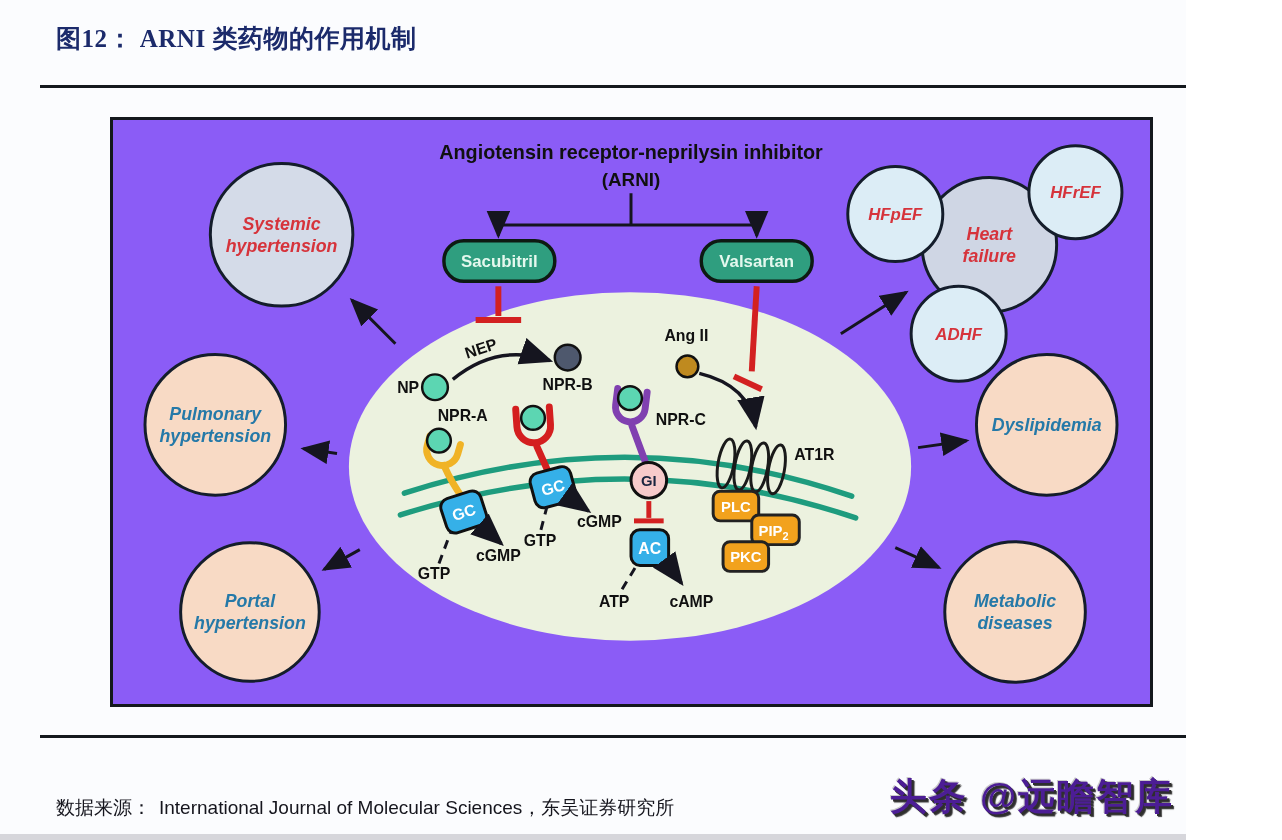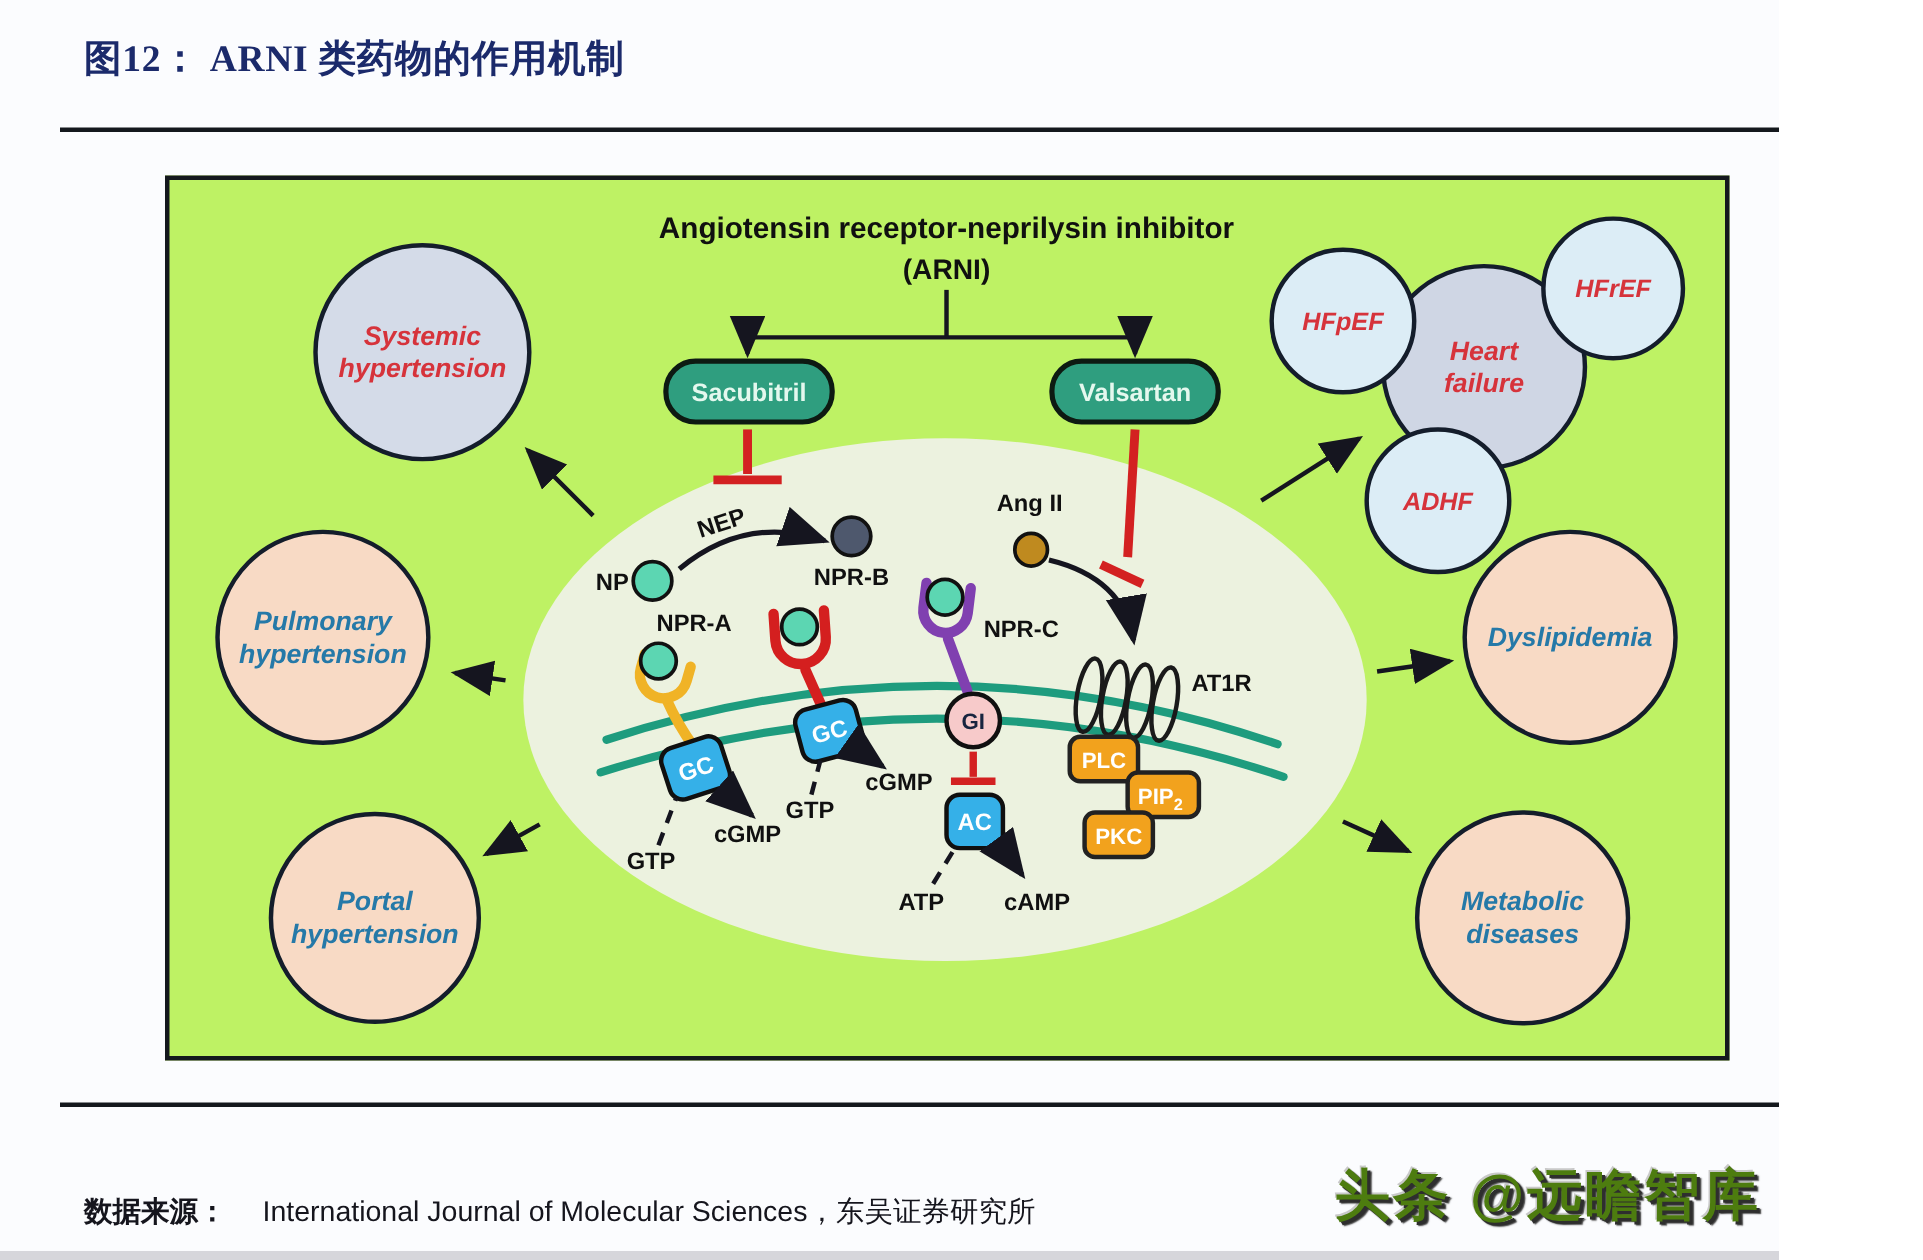--- a/index.html
+++ b/index.html
@@ -4,25 +4,25 @@
 <style>
   html,body{margin:0;padding:0;background:#ffffff;}
   .page{position:relative;width:1186px;height:840px;background:#fbfcfe;overflow:hidden;
         font-family:"Liberation Sans",sans-serif;}
   .fig-title{position:absolute;left:56px;top:22px;margin:0;font-family:"Liberation Serif",serif;
         font-size:25px;font-weight:bold;color:#1b2a6b;letter-spacing:.5px;}
   .rule{position:absolute;background:#14181d;height:3px;}
   .rule-top{left:40px;top:85px;width:1205px;}
   .rule-mid{left:40px;top:735px;width:1182px;}
   .figure-box{position:absolute;left:110px;top:117px;width:1043px;height:590px;
-        border:3px solid #14181d;background:#bef264;box-sizing:border-box;}
+        border:3px solid #14181d;background:#8b5cf6;box-sizing:border-box;}
   .figure-box svg{display:block;width:100%;height:100%;}
   .source-row{position:absolute;left:56px;top:795px;font-size:19px;color:#15151d;white-space:nowrap;}
-  .source-prefix{font-weight:bold;margin-right:24px;}
-  .watermark{position:absolute;right:12px;top:772px;font-size:37px;font-weight:800;color:#4d7c0f;
+  .source-prefix{font-weight:normal;margin-right:8px;}
+  .watermark{position:absolute;right:12px;top:772px;font-size:37px;font-weight:800;color:#4c1d95;
         text-shadow:2px 2px 0 #2e2e2e,3px 3px 1px #3a3a3a,-1px -1px 0 #c9c9c9;letter-spacing:2px;
         white-space:nowrap;}
   .bottom-band{position:absolute;left:0;top:834px;width:1282px;height:6px;background:#d6d6db;}
 
   
   .hdr{font:bold 20px "Liberation Sans",sans-serif;fill:#101010;}
   .hdr2{font:bold 19px "Liberation Sans",sans-serif;fill:#101010;}
   .pill-t{font:bold 17px "Liberation Sans",sans-serif;fill:#e4f8ee;}
   .cond-r{font:italic bold 18px "Liberation Sans",sans-serif;fill:#d6333b;}
   .cond-r-sm{font:italic bold 17px "Liberation Sans",sans-serif;fill:#d6333b;}

